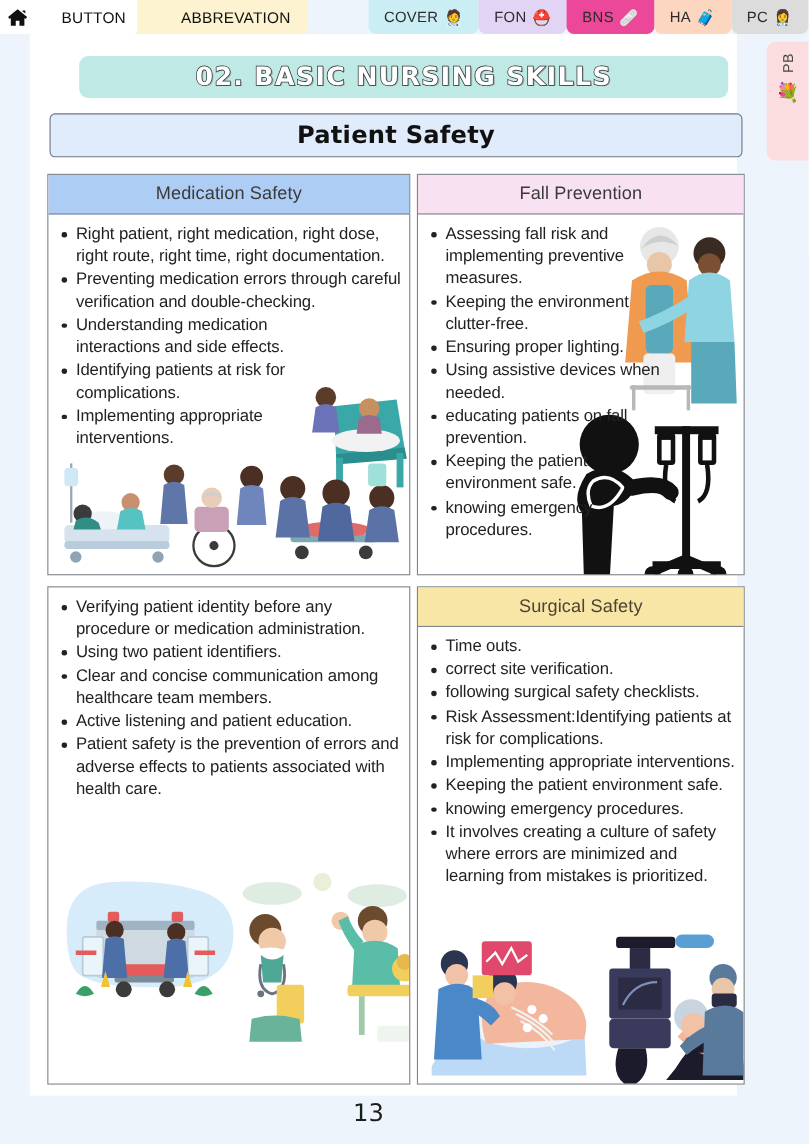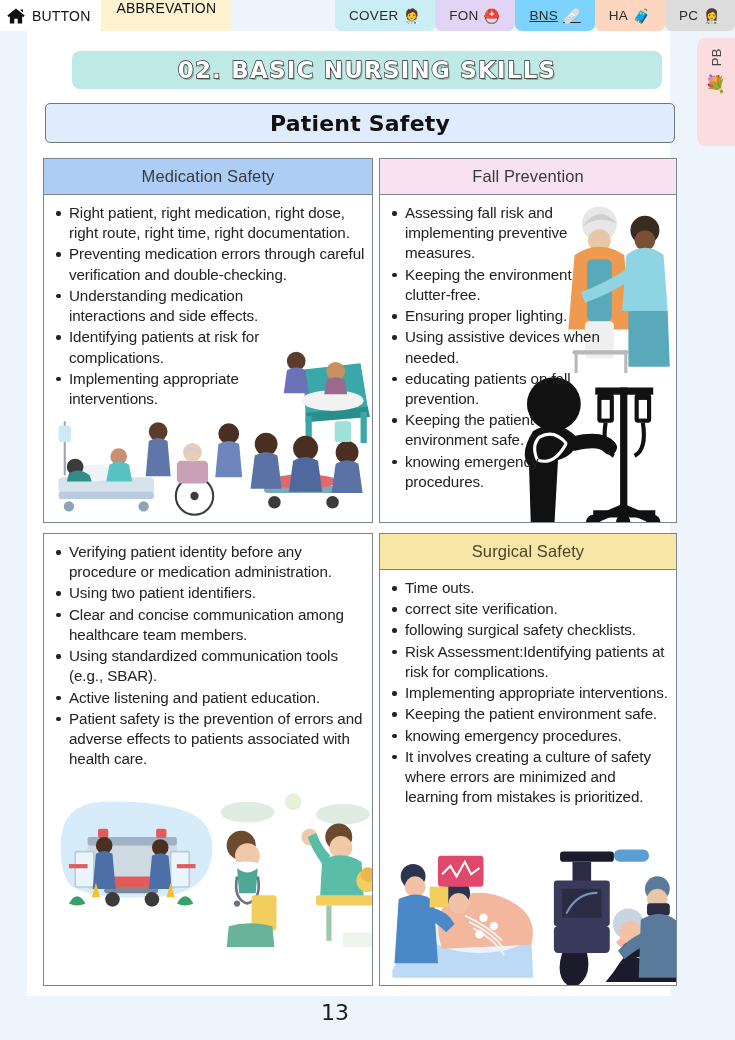--- a/index.html
+++ b/index.html
@@ -31,25 +31,26 @@
     background: #ffffff;
     padding: 0 4px 0 6px;
     border-radius: 0 0 4px 0;
   }
   .home-icon { width: 20px; height: 20px; display:block; }
   .nav-label {
     font-size: 14px; color: #111; letter-spacing: .2px;
     font-family: "Liberation Sans", sans-serif;
     padding: 0 6px;
     white-space: nowrap;
+    margin-left: 24px;
   }
   .abbr-chip {
-    height: 31px; display: flex; align-items: flex-end;
+    height: 31px; display: flex; align-items: center;
     background: #fdf3d0;
-    padding: 16px 10px;
+    padding: 0 10px;
     border-radius: 0 0 6px 0;
   }
   .nav-spacer { flex: 1 1 auto; }
 
   .nav-right {
     display: flex; align-items: stretch; height: 31px;
   }
   .navtab {
     display: flex; align-items: center; justify-content: center;
     gap: 5px;
@@ -58,21 +59,21 @@
     border-radius: 0 0 7px 7px;
     font-size: 13.5px;
     color: #2b2b2b;
     letter-spacing: .3px;
     white-space: nowrap;
     cursor: pointer;
   }
   .navtab .emoji { font-size: 14px; line-height: 1; }
   .t-cover { background: #cbeef5; }
   .t-fon   { background: #e2d4f5; }
-  .t-bns   { background: #7dd3fc; text-decoration: underline; }
+  .t-bns   { background: #ec4899; }
   .t-ha    { background: #fcd6be; }
   .t-pc    { background: #dcdcdc; }
 
   
   .sidetab {
     position: absolute;
     right: 0; top: 38px;
     width: 38px; height: 108px;
     background: #fbdde0;
     border-radius: 8px 0 0 8px;
@@ -459,21 +460,20 @@
               <circle cx="312" cy="334" r="11" fill="#f2cf5c"></circle>
               <circle cx="312" cy="328" r="7" fill="#e8b84c"></circle>
               <rect x="288" y="384" width="38" height="14" rx="2" fill="#eef4ee"></rect>
             </g>
           </svg>
 
           <ul class="bullets">
             <li>Verifying patient identity before any procedure or medication administration.</li>
             <li>Using two patient identifiers.</li>
             <li>Clear and concise communication among healthcare team members.</li>
-            <li>Using standardized communication tools (e.g., SBAR).</li>
             <li>Active listening and patient education.</li>
             <li>Patient safety is the prevention of errors and adverse effects to patients associated with health care.</li>
           </ul>
         </div>
       </div>
 
       <div class="card card-row2 card-sur">
         <div class="card-head h-sur">
           <span class="txt">Surgical Safety</span>
         </div>

